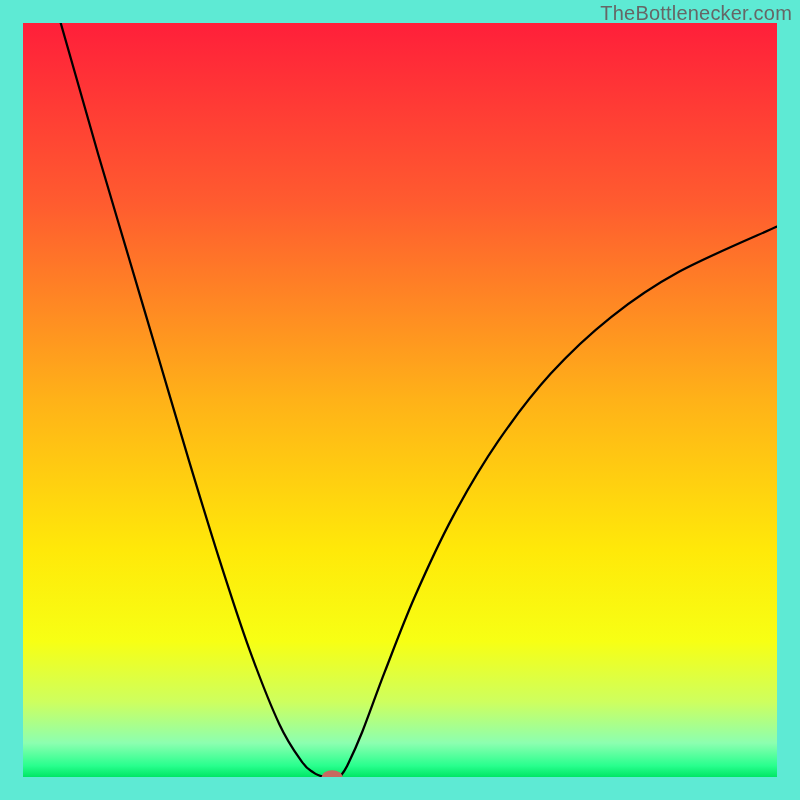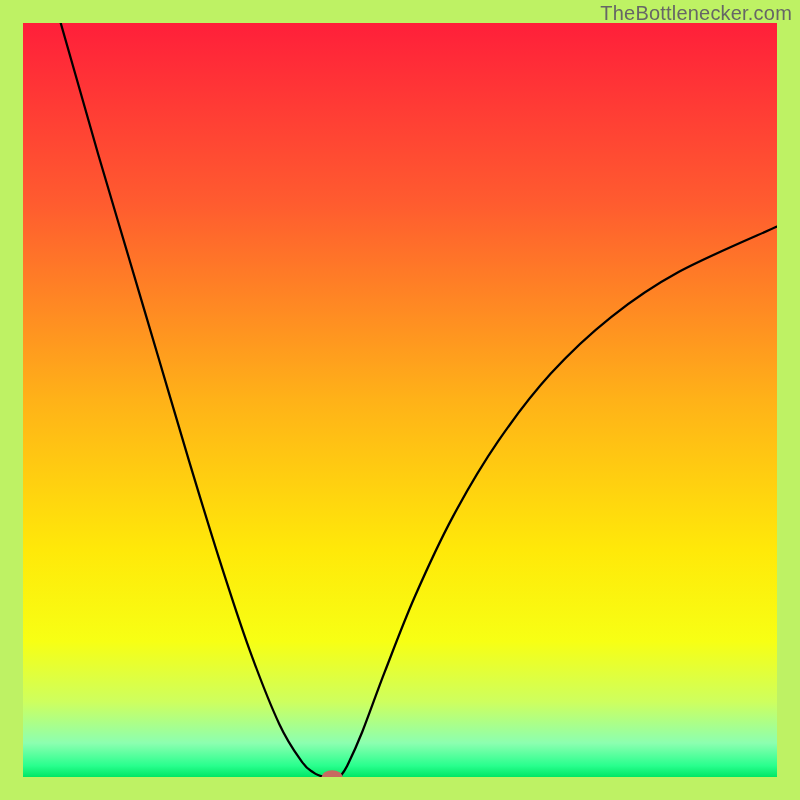--- a/index.html
+++ b/index.html
@@ -8,21 +8,21 @@
     width: 800px;
     height: 800px;
     background: #000;
     overflow: hidden;
     font-family: Arial, Helvetica, sans-serif;
   }
   .outer {
     position: relative;
     width: 800px;
     height: 800px;
-    background: #bef264;
+    background: #5eead4;
   }
   .watermark {
     position: absolute;
     top: 2px;
     right: 8px;
     color: #666;
     font-size: 20px;
     letter-spacing: 0.2px;
     font-weight: 400;
     z-index: 10;

